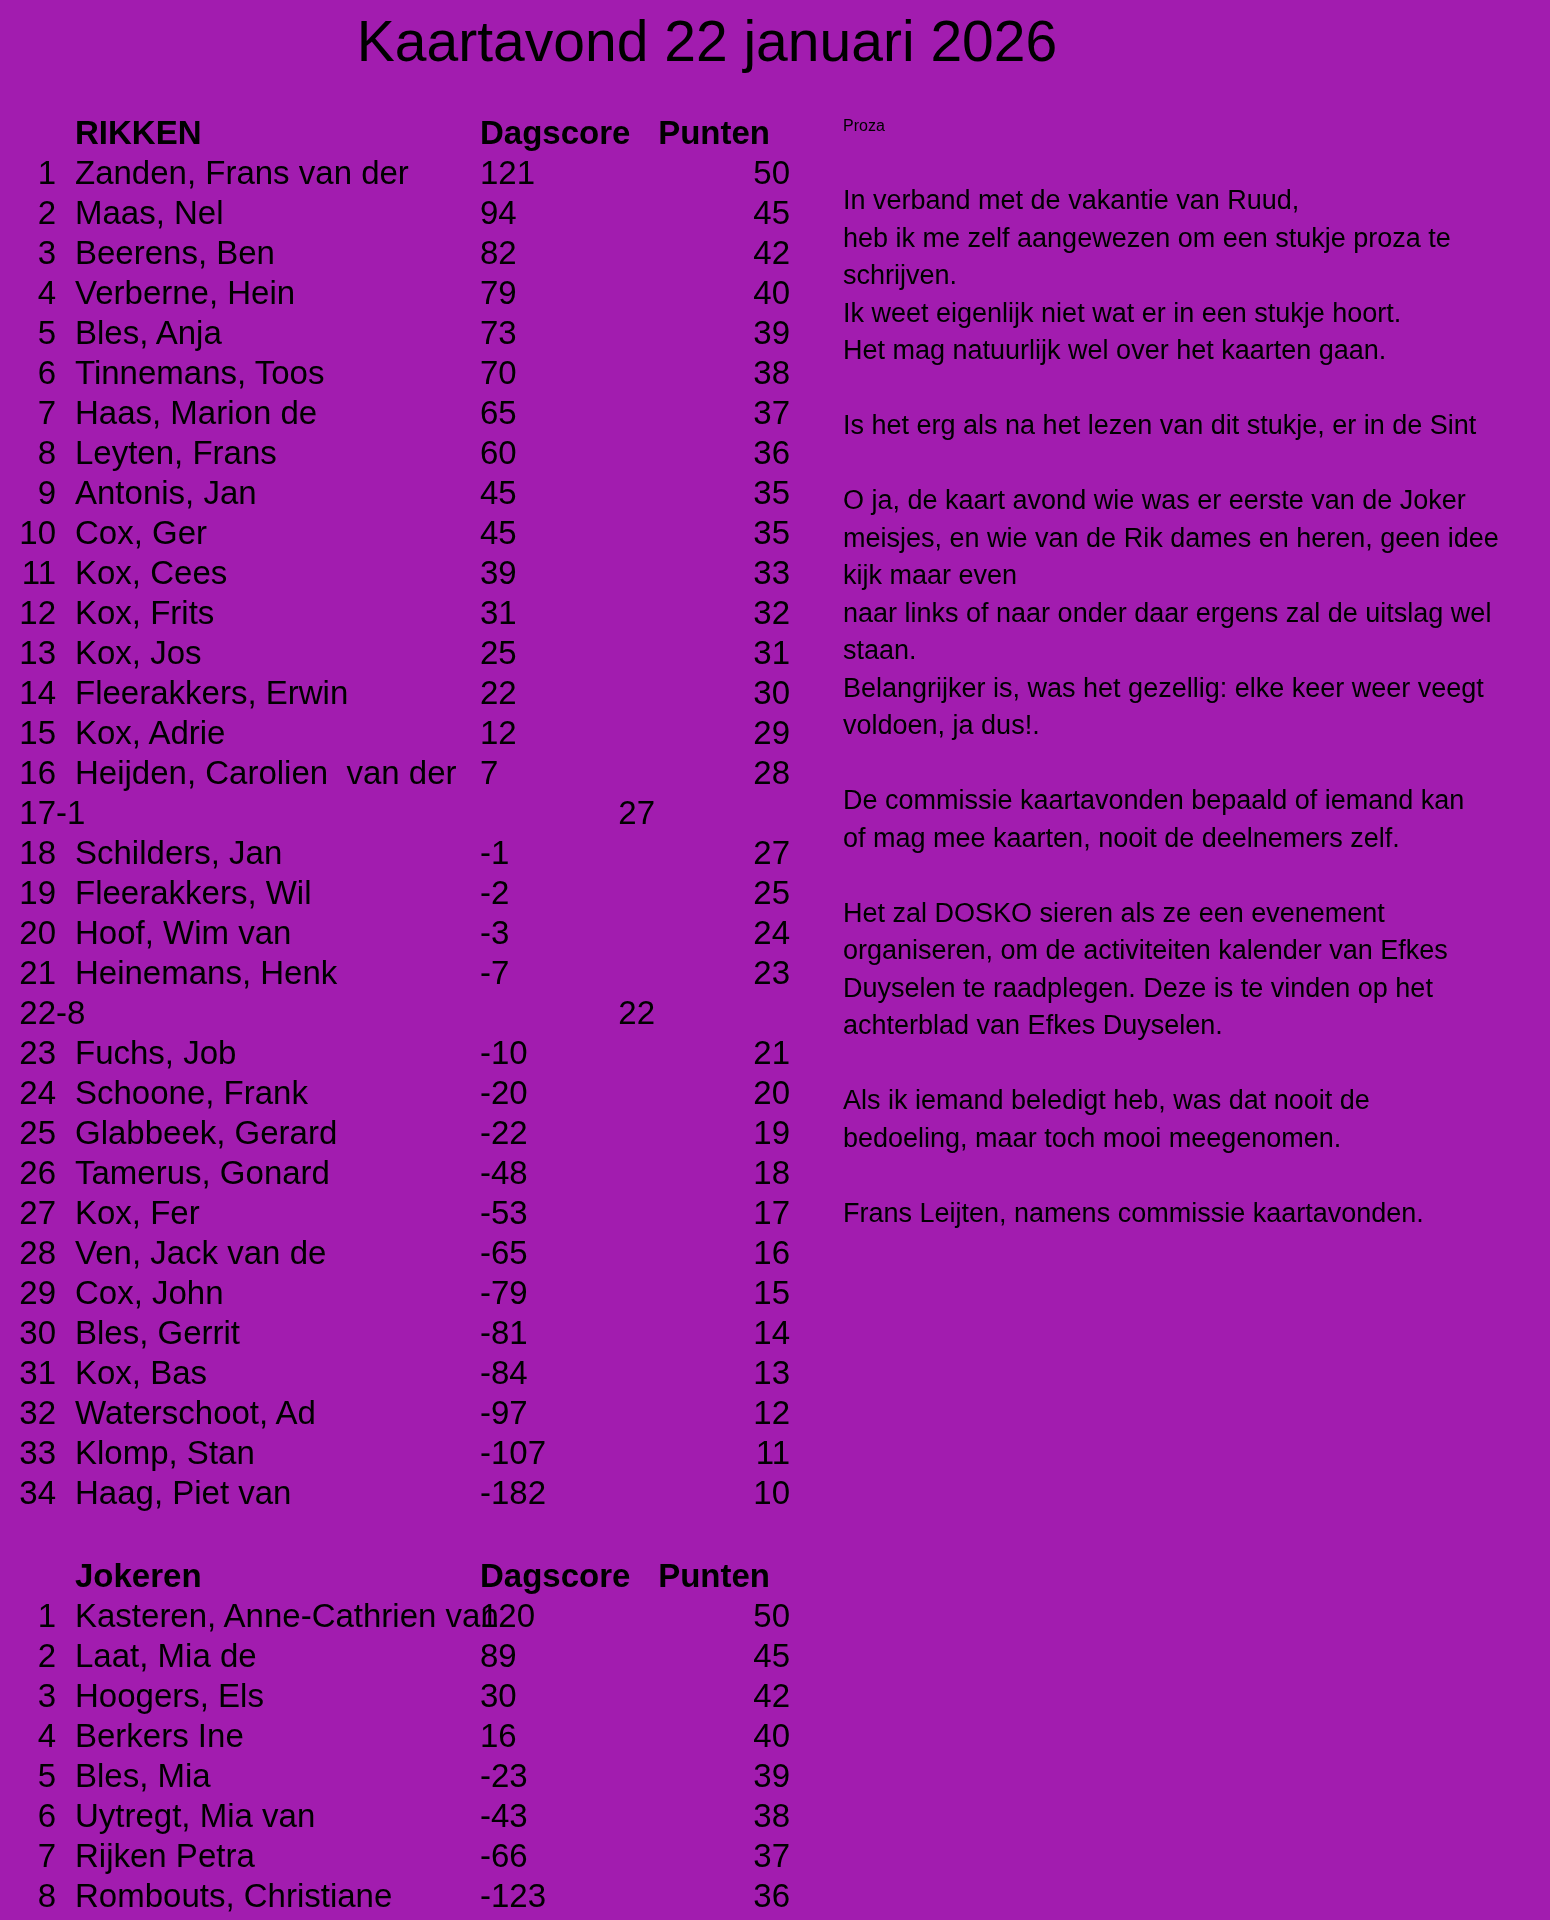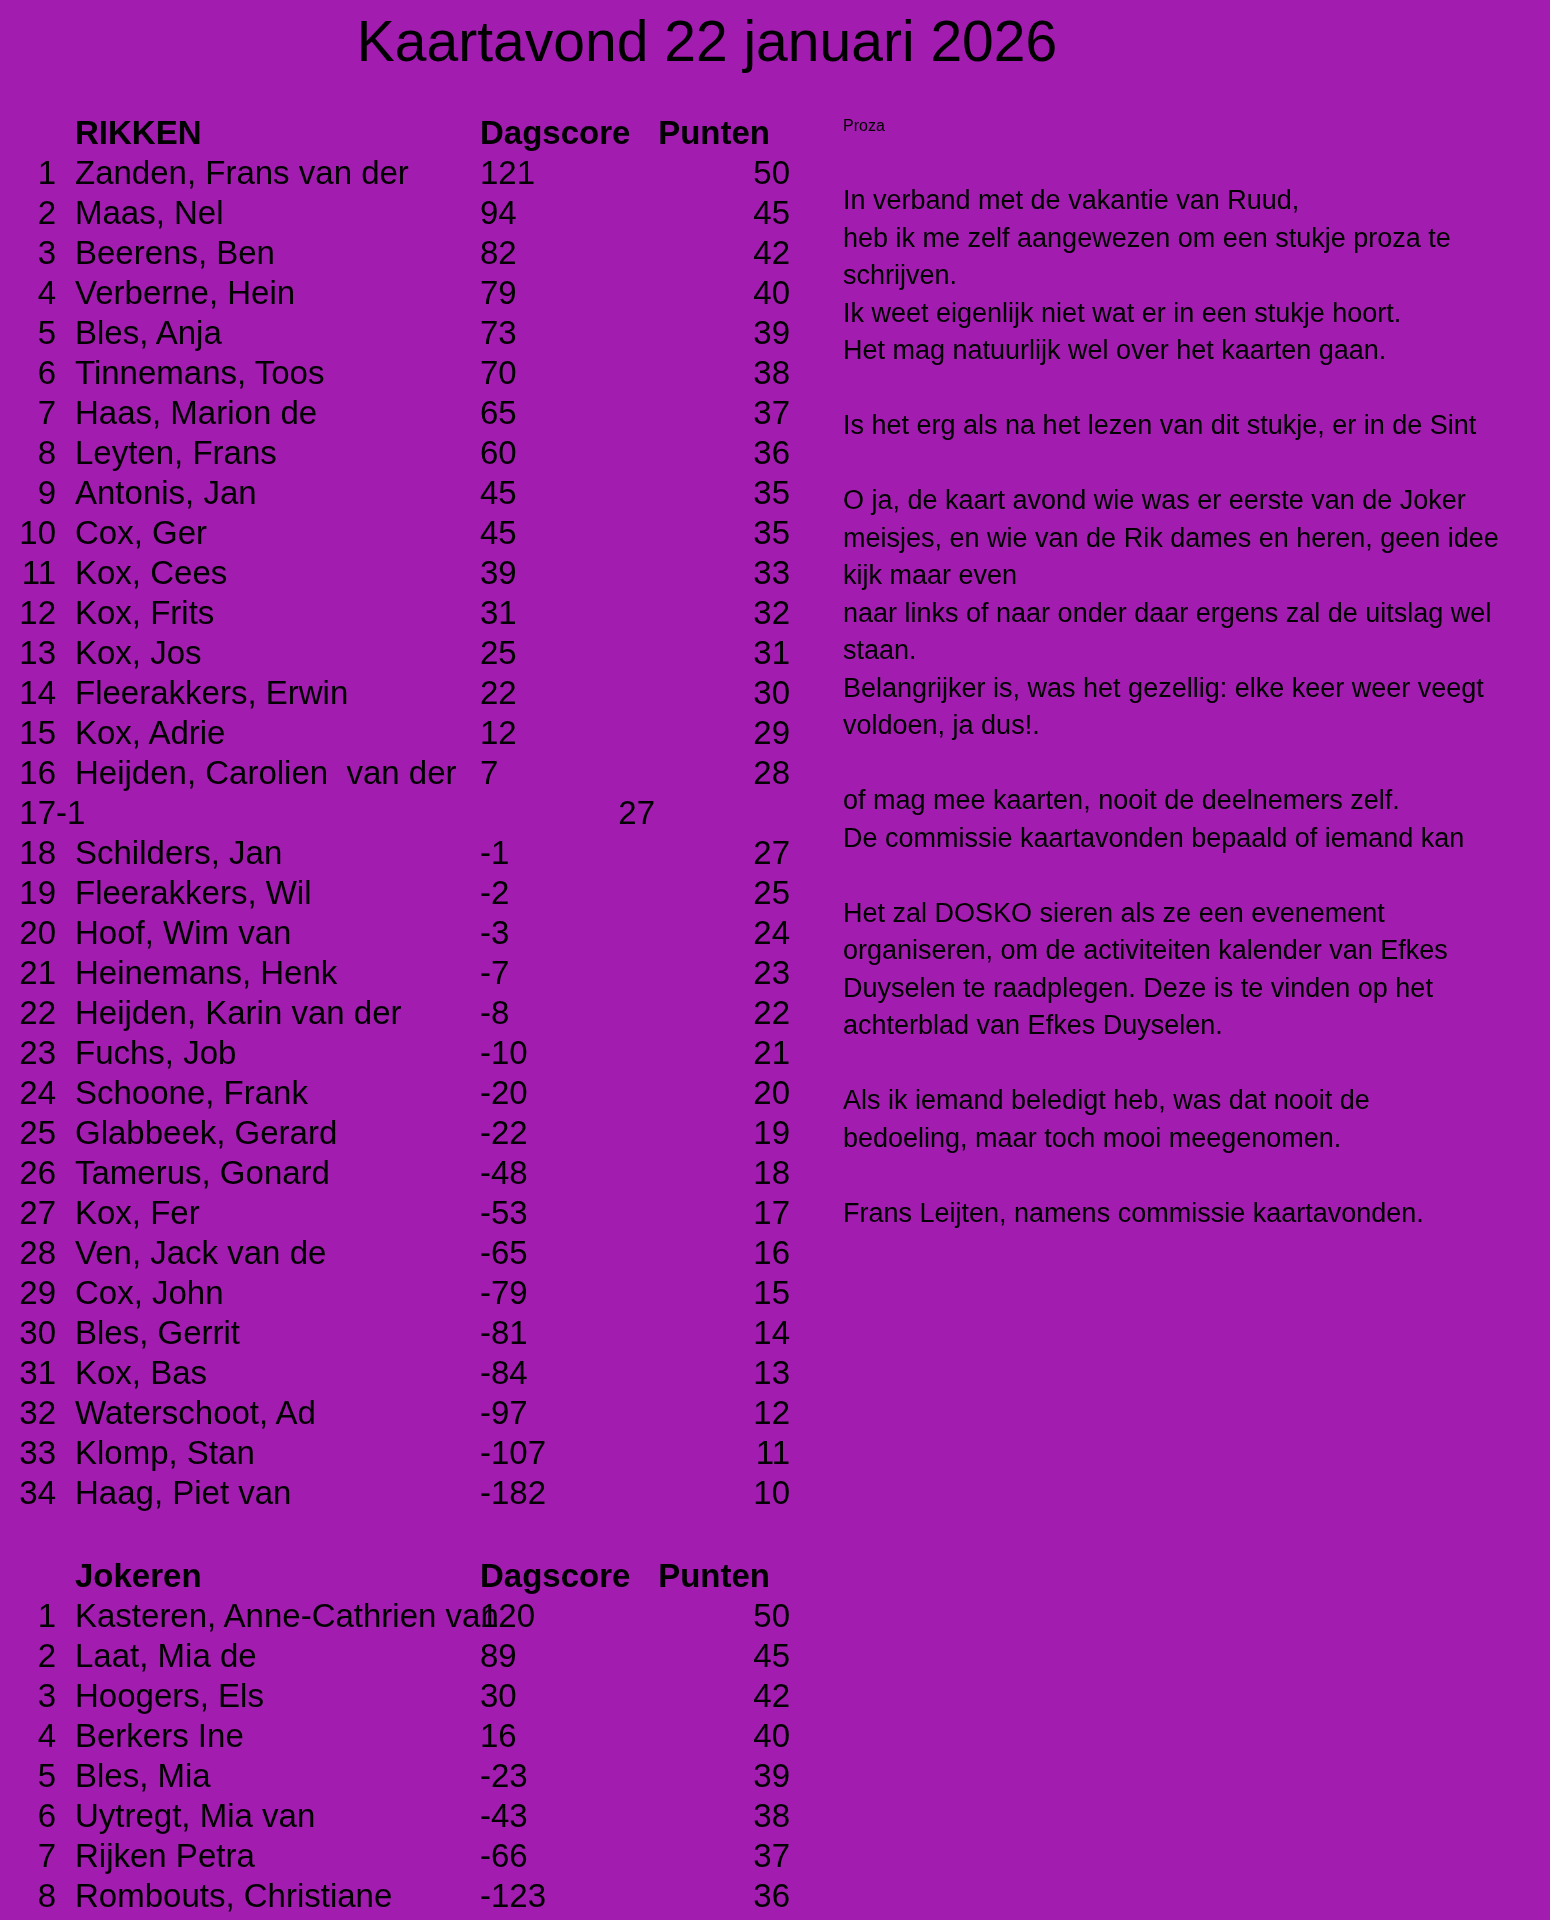--- a/index.html
+++ b/index.html
@@ -207,21 +207,20 @@
 
           <div class="t-row">
             <div class="c-rank">21</div>
             <div class="c-name">Heinemans, Henk</div>
             <div class="c-dag">-7</div>
             <div class="c-pun">23</div>
           </div>
 
           <div class="t-row">
             <div class="c-rank">22</div>
-            <div class="c-name">Heijden, Karin van der</div>
             <div class="c-dag">-8</div>
             <div class="c-pun">22</div>
           </div>
 
           <div class="t-row">
             <div class="c-rank">23</div>
             <div class="c-name">Fuchs, Job</div>
             <div class="c-dag">-10</div>
             <div class="c-pun">21</div>
           </div>
@@ -409,23 +408,23 @@
 
         <div class="proza-line">staan.</div>
 
         <div class="proza-line">Belangrijker is, was het gezellig: elke keer weer veegt</div>
 
 
         <div class="proza-line">voldoen, ja dus!.</div>
 
         <div class="proza-line"></div>
 
+        <div class="proza-line">De commissie kaartavonden bepaald of iemand kan</div>
+
         <div class="proza-line">of mag mee kaarten, nooit de deelnemers zelf.</div>
-
-        <div class="proza-line">De commissie kaartavonden bepaald of iemand kan</div>
 
         <div class="proza-line"></div>
 
         <div class="proza-line">Het zal DOSKO sieren als ze een evenement</div>
 
         <div class="proza-line">organiseren, om de activiteiten kalender van Efkes</div>
 
         <div class="proza-line">Duyselen te raadplegen. Deze is te vinden op het</div>
 
         <div class="proza-line">achterblad van Efkes Duyselen.</div>

